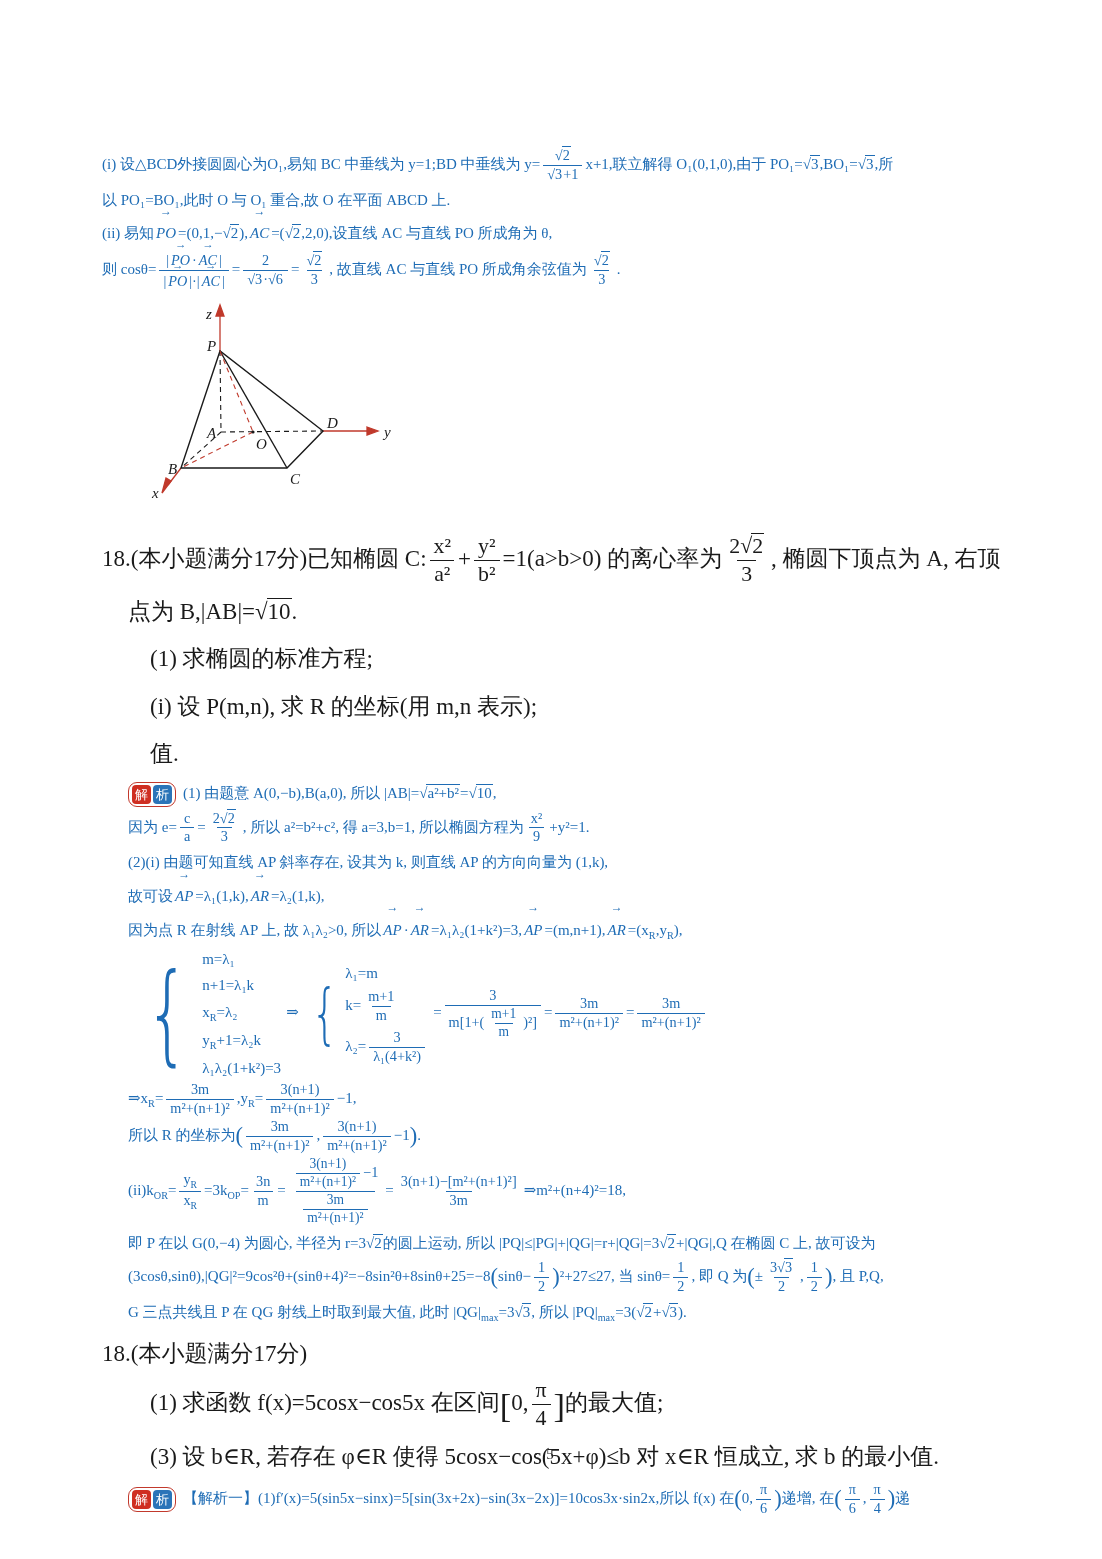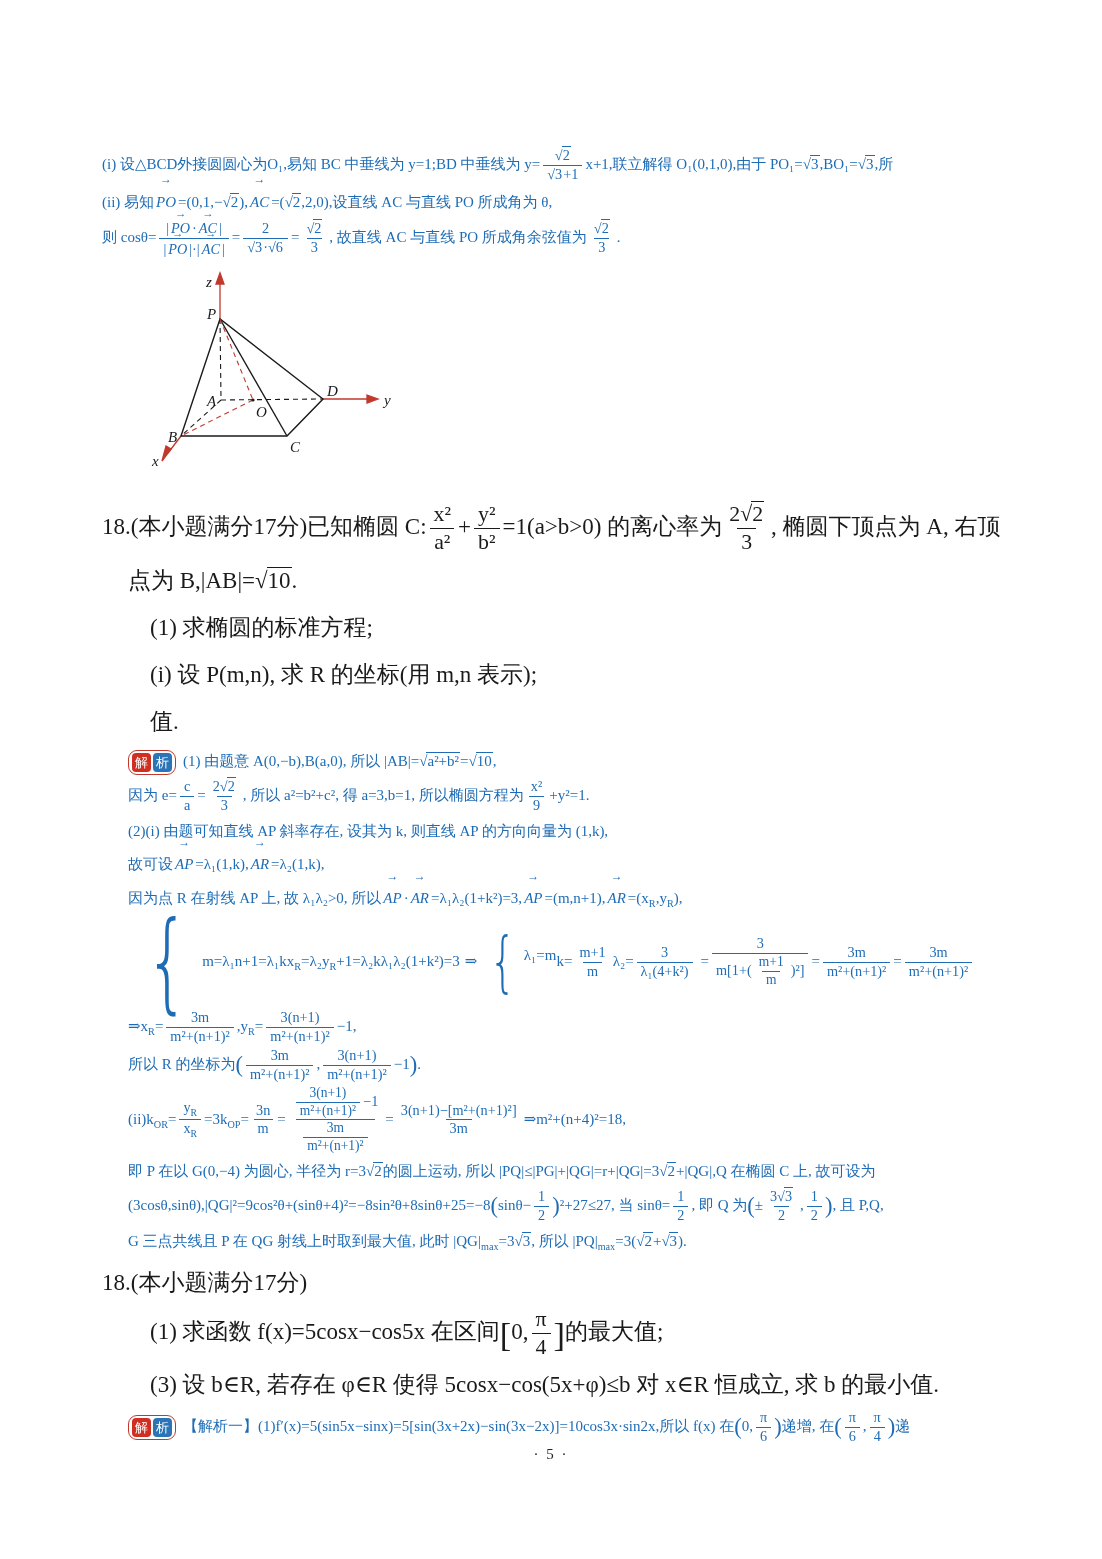--- a/index.html
+++ b/index.html
@@ -33,21 +33,21 @@
               font-size:0.8em;font-style:normal;line-height:1;}
 
   sub{font-size:0.68em;}
 
   .bigp{font-size:1.5em;vertical-align:middle;font-weight:400;line-height:1;}
 
   
   .cases{display:inline-flex;align-items:center;vertical-align:middle;margin:0 5px;}
   .cases .brace{font-family:"DejaVu Sans",sans-serif;font-weight:100;line-height:0.85;
                 transform:scaleX(0.65);display:inline-block;}
-  .cases .ccol{display:inline-flex;align-items:flex-start;row-gap:4px;}
+  .cases .ccol{display:inline-flex;flex-direction:column;align-items:flex-start;row-gap:4px;}
   .cases .cline{display:block;line-height:1.5;}
 
   
   .badge{display:inline-flex;gap:2px;border:1.6px solid #c2392c;border-radius:9px;
          padding:2px 3px;background:#fff;vertical-align:middle;margin-right:7px;}
   .badge span{color:#fff;font-size:13px;line-height:1;padding:3px 3px;border-radius:4px;
               font-family:"Liberation Sans","DejaVu Sans",sans-serif;}
   .badge .b1{background:#cf2e21;}
   .badge .b2{background:#2b74b8;}
 
@@ -62,20 +62,21 @@
 </head>
 <body>
 
 <div class="content">
 
   <section class="sol blue">
     <div class="rich solline">(i) 设△BCD外接圆圆心为O₁,易知 BC 中垂线为 y=1;BD 中垂线为 y=<span class="frac">
           <span class="num"><span class="sq"><span class="srt">√</span><span class="rad">2</span></span></span>
           <span class="den"><span class="sq"><span class="srt">√</span><span class="rad">3</span></span>+1</span>
         </span>x+1,联立解得 O₁(0,1,0),由于 PO₁=<span class="sq"><span class="srt">√</span><span class="rad">3</span></span>,BO₁=<span class="sq"><span class="srt">√</span><span class="rad">3</span></span>,所</div>
+    <div class="rich solline">以 PO₁=BO₁,此时 O 与 O₁ 重合,故 O 在平面 ABCD 上.</div>
     <div class="rich solline">(ii) 易知<span class="vec">PO</span>=(0,1,−<span class="sq"><span class="srt">√</span><span class="rad">2</span></span>),<span class="vec">AC</span>=(<span class="sq"><span class="srt">√</span><span class="rad">2</span></span>,2,0),设直线 AC 与直线 PO 所成角为 θ,</div>
     <div class="rich solline">则 cosθ=<span class="frac">
           <span class="num">|<span class="vec">PO</span>·<span class="vec">AC</span>|</span>
           <span class="den">|<span class="vec">PO</span>|·|<span class="vec">AC</span>|</span>
         </span>=<span class="frac">
           <span class="num">2</span>
           <span class="den"><span class="sq"><span class="srt">√</span><span class="rad">3</span></span>·<span class="sq"><span class="srt">√</span><span class="rad">6</span></span></span>
         </span>=<span class="frac">
           <span class="num"><span class="sq"><span class="srt">√</span><span class="rad">2</span></span></span>
           <span class="den">3</span>

